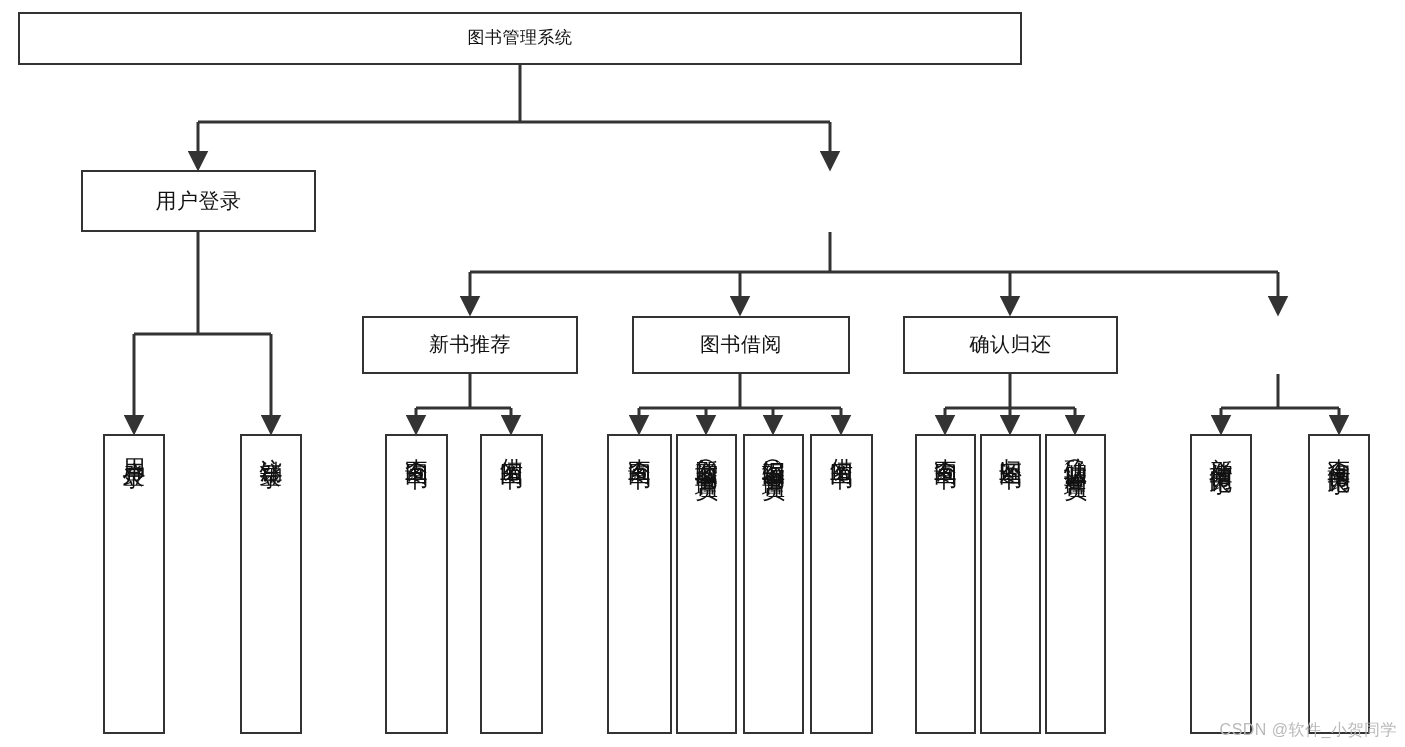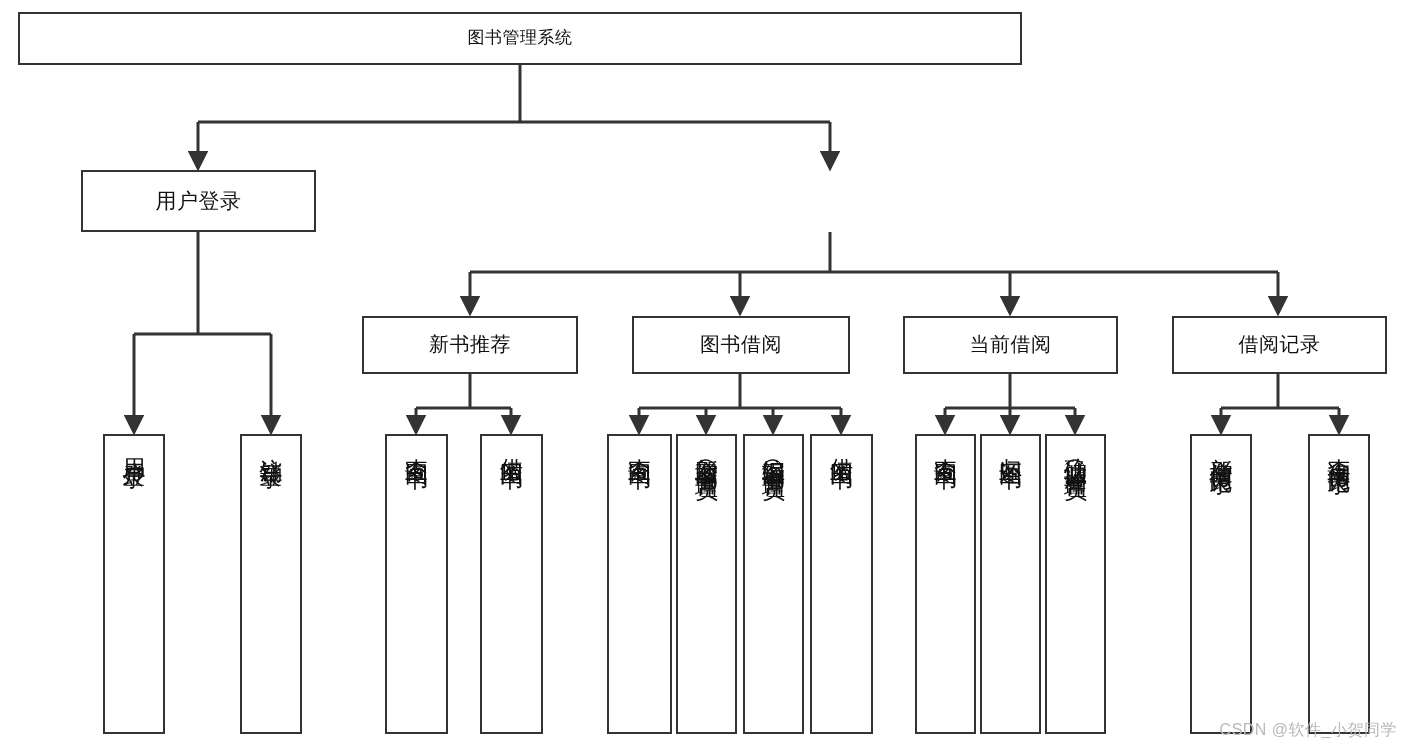--- a/index.html
+++ b/index.html
@@ -141,24 +141,21 @@
     <span class="label">用户登录</span>
   </div>
 
   <div class="node h lvl3" style="left:362px; top:316px; width:216px; height:58px;justify-content:center;">
     <span class="label">新书推荐</span>
   </div>
   <div class="node h lvl3" style="left:632px; top:316px; width:218px; height:58px;">
     <span class="label">图书借阅</span>
   </div>
   <div class="node h lvl3" style="left:903px; top:316px; width:215px; height:58px;">
-    <span class="label">当前借阅</span>
-  </div>
-  <div class="node h lvl3" style="left:1172px; top:316px; width:215px; height:58px;">
-    <span class="label">借阅记录</span>
+    <span class="label">确认归还</span>
   </div>
 
   <div class="node v" style="left:103px; top:434px; width:62px; height:300px;">
     <span class="label">用户登录</span>
   </div>
   <div class="node v" style="left:240px; top:434px; width:62px; height:300px;">
     <span class="label">注销登录</span>
   </div>
 
   <div class="node v" style="left:385px; top:434px; width:63px; height:300px;">

